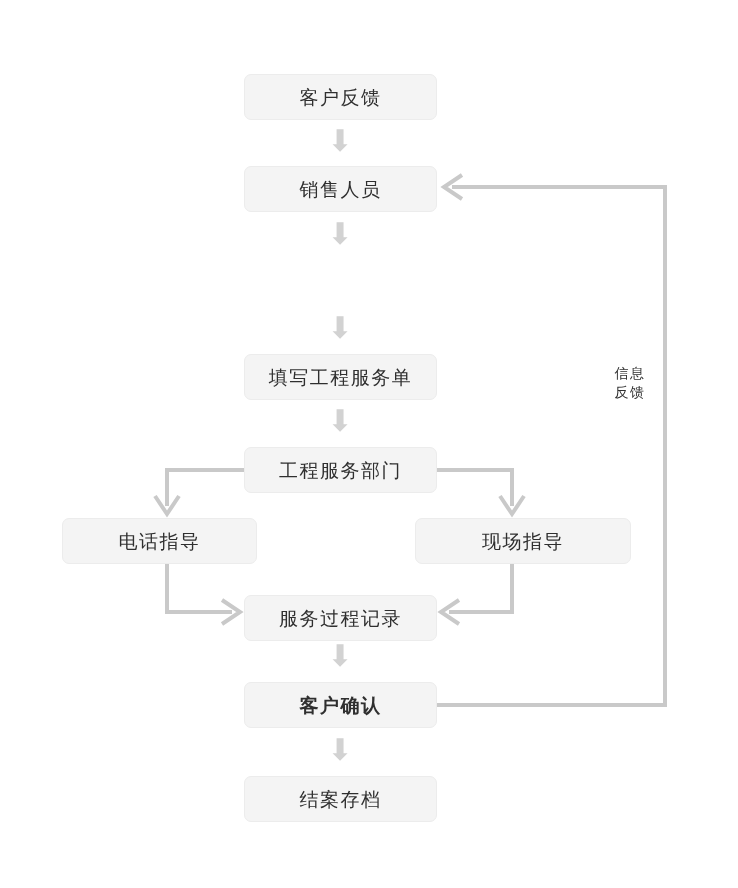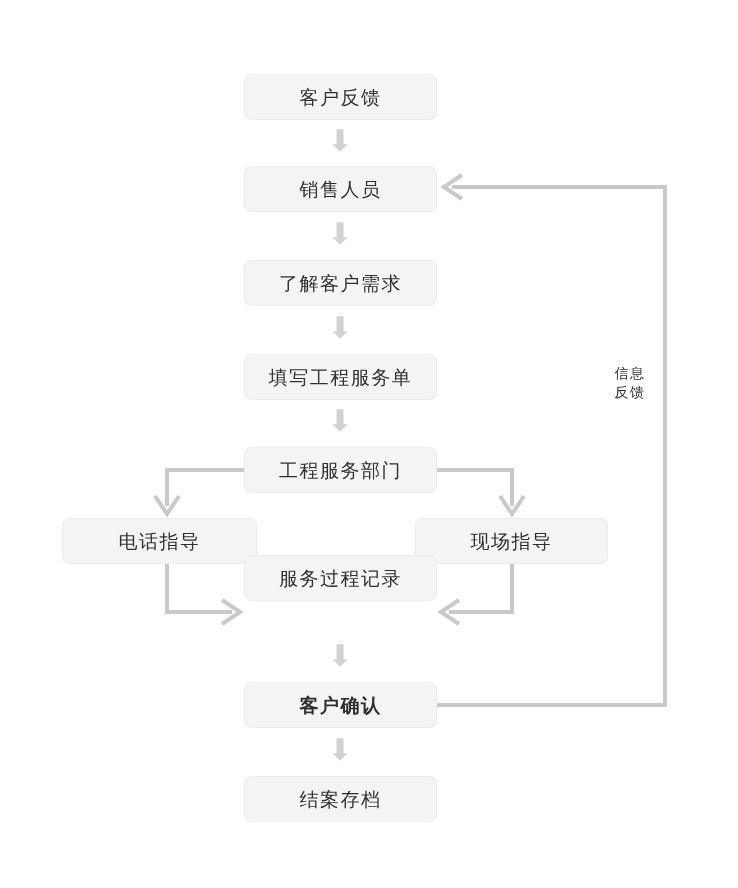--- a/index.html
+++ b/index.html
@@ -47,21 +47,21 @@
     width: 193px;
     height: 46px;
   }
   .node-left {
     left: 62px;
     width: 195px;
     height: 46px;
   }
   .node-right {
     left: 415px;
-    width: 193px;
+    width: 216px;
     height: 46px;
   }
   .loop-label {
     position: absolute;
     color: #2f2f2f;
     font-size: 14px;
     letter-spacing: 1.5px;
     line-height: 1.35;
     text-align: center;
     white-space: pre-line;
@@ -105,31 +105,30 @@
     <g>
       <path d="M437,705 L665,705 L665,187 L452,187" fill="none" stroke="#c9c9c9" stroke-width="4" stroke-linecap="butt" stroke-linejoin="miter"></path>
       <path d="M462,175 L444,187 L462,199" fill="none" stroke="#c9c9c9" stroke-width="4" stroke-linecap="butt" stroke-linejoin="miter"></path>
     </g>
   </svg>
 
   <div class="node node-main" style="top:74px;text-align:center;">客户反馈</div>
 
   <div class="node node-main" style="top:166px;">销售人员</div>
 
-  <div class="node node-main" style="top:260px;">了解客户需求</div>
 
   <div class="node node-main" style="top:354px;">填写工程服务单</div>
 
   <div class="node node-main" style="top:447px;">工程服务部门</div>
 
   <div class="node node-left" style="top:518px;">电话指导</div>
 
   <div class="node node-right" style="top:518px;">现场指导</div>
 
-  <div class="node node-main" style="top:555px;">服务过程记录</div>
+  <div class="node node-main" style="top:595px;">服务过程记录</div>
 
   <div class="node node-main" style="top:682px;font-weight:bold;">客户确认</div>
 
   <div class="node node-main" style="top:776px;">结案存档</div>
 
   <div class="arrow-glyph" style="left:325px; top:126px; width:30px;">⬇</div>
   <div class="arrow-glyph" style="left:325px; top:219px; width:30px;">⬇</div>
   <div class="arrow-glyph" style="left:325px; top:313px; width:30px;">⬇</div>
   <div class="arrow-glyph" style="left:325px; top:406px; width:30px;">⬇</div>
   <div class="arrow-glyph" style="left:325px; top:641px; width:30px;">⬇</div>

